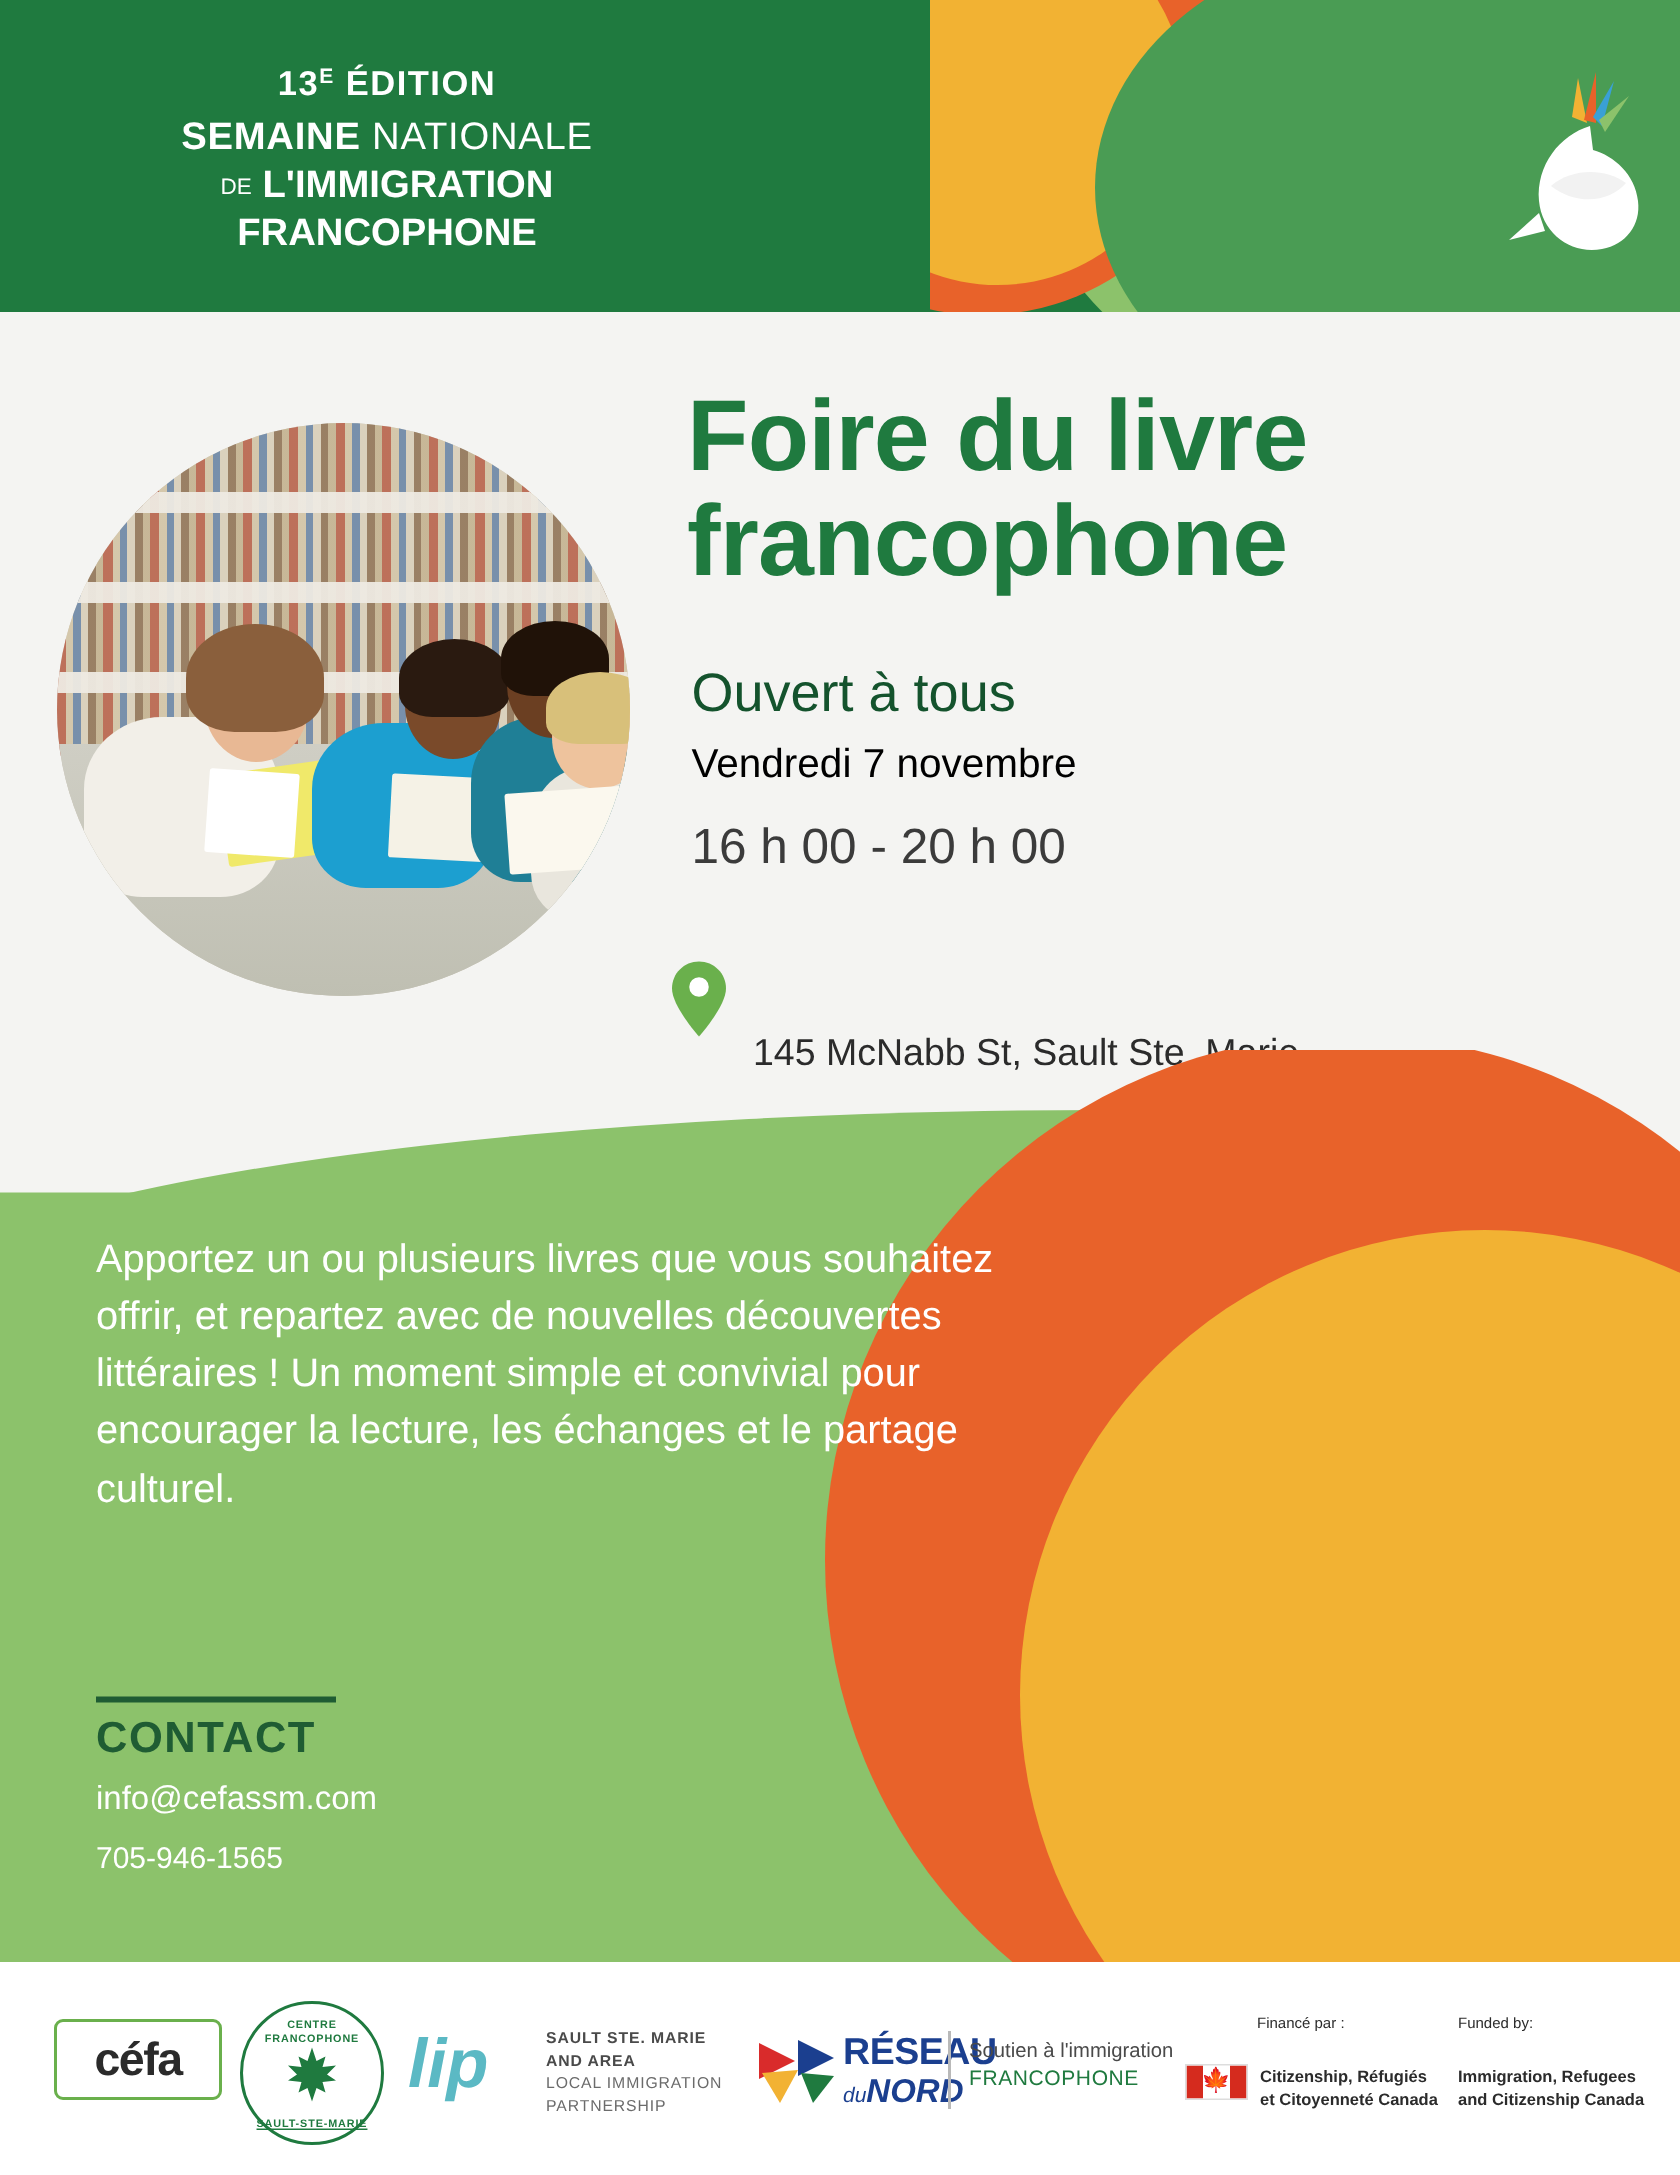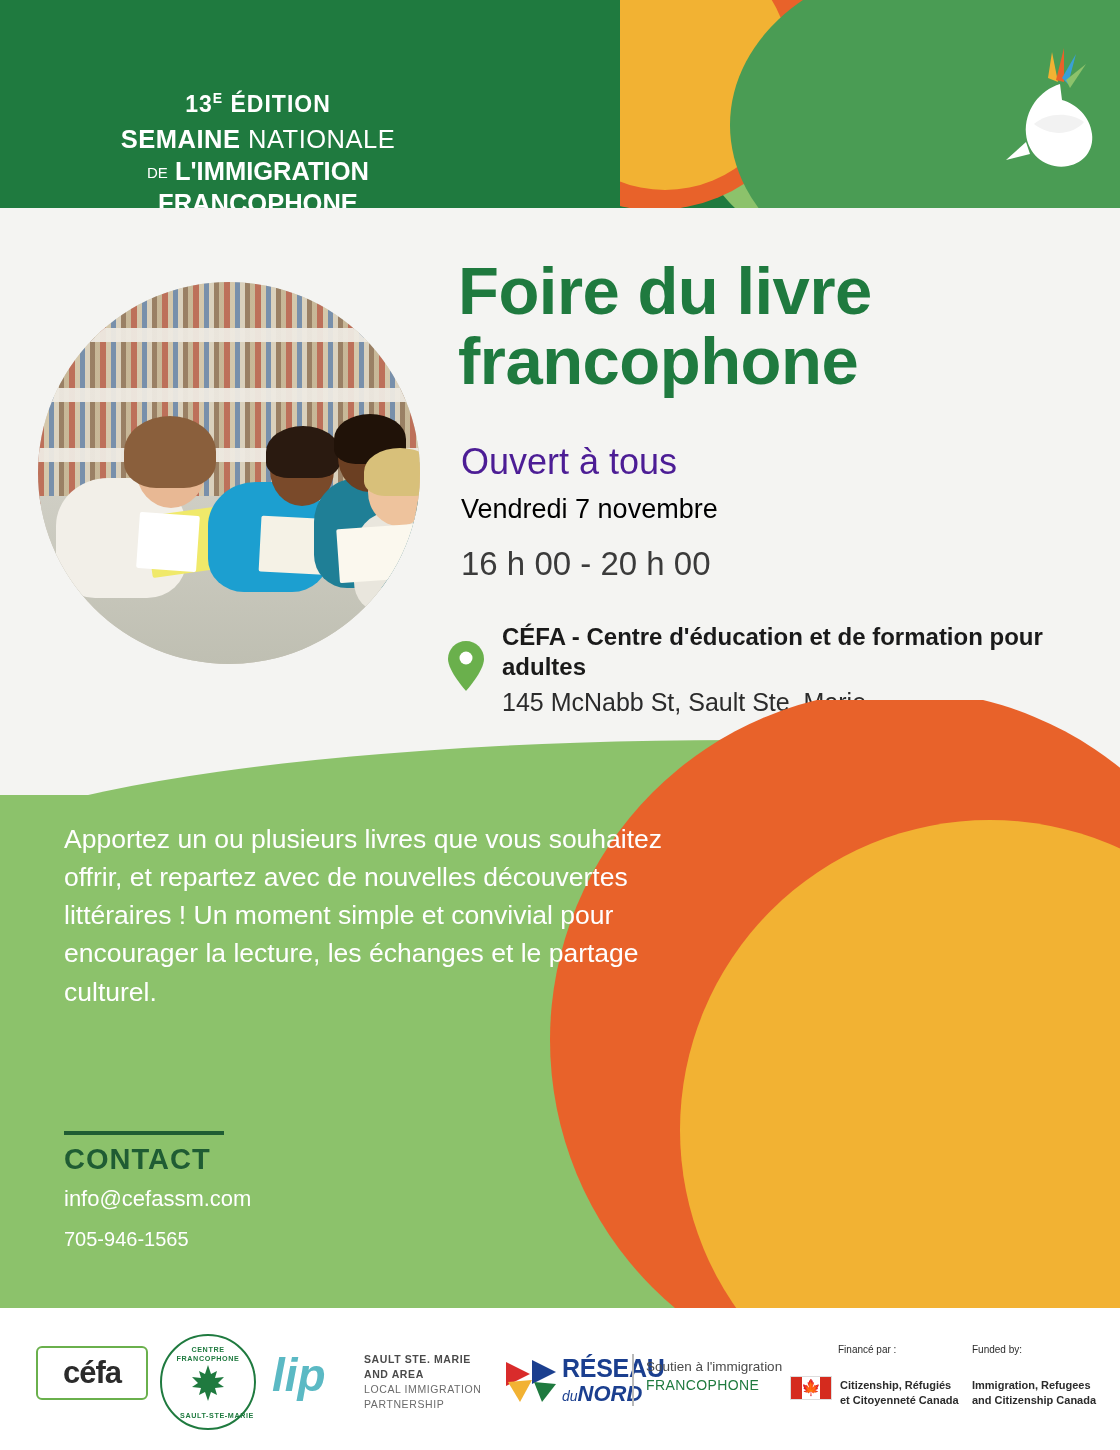--- a/index.html
+++ b/index.html
@@ -55,21 +55,20 @@
   .tb-mask {
     position: absolute; left: 0; top: 0;
     width: 620px; height: 208px;
     background: #1f7a3f;
   }
   .logo-block {
     position: absolute; left: 78px; top: 42px;
     width: 400px;
     color: #ffffff;
     text-align: center;
-    margin-top: 48px;
   }
   .logo-edition {
     font-size: 23px; font-weight: bold; letter-spacing: 1px;
     color: #ffffff; margin-left: -40px;
   }
   .logo-edition sup { font-size: 14px; }
   .logo-line1 {
     font-size: 25.5px; letter-spacing: 0.5px; margin-top: 7px;
     margin-left: -40px;
   }
@@ -125,21 +124,21 @@
   
   .title {
     position: absolute; left: 458px; top: 256px;
     width: 620px;
     font-size: 67px; line-height: 1.04; font-weight: bold;
     color: #1f7a3f;
     letter-spacing: -0.5px;
   }
   .subtitle {
     position: absolute; left: 461px; top: 441px;
-    font-size: 36px; color: #4c1d95; font-weight: normal;
+    font-size: 36px; color: #14532d; font-weight: normal;
   }
   .date {
     position: absolute; left: 461px; top: 494px;
     font-size: 27px; color: #000000; font-weight: normal;
   }
   .time {
     position: absolute; left: 461px; top: 545px;
     font-size: 33px; color: #3b3b3b;
   }
   .pin {
@@ -229,22 +228,22 @@
     width: 96px; height: 96px; border-radius: 50%;
     border: 2.5px solid #1f7a3f;
     display: flex; align-items: center; justify-content: center;
     flex-direction: column;
   }
   .f-cf .ring-top {
     position: absolute; top: 9px; width: 100%; text-align: center;
     font-size: 7.2px; font-weight: bold; color: #1f7a3f; letter-spacing: 0.6px;
   }
   .f-cf .ring-bot {
-    position: absolute; bottom: 8px; width: 100%; text-align: right;
-    font-size: 7.2px; font-weight: bold; color: #1f7a3f; letter-spacing: 0.6px;
+    position: absolute; bottom: 8px; width: 100%; text-align: center;
+    font-size: 7.2px; font-weight: bold; color: #1f7a3f; letter-spacing: 0.6px; text-decoration: underline;
   }
   .f-lip {
     position: absolute; left: 272px; top: 40px;
     font-size: 46px; font-weight: bold; color: #5bb9c4; font-style: italic;
   }
   .f-lip-txt {
     position: absolute; left: 364px; top: 44px;
     font-size: 10.5px; line-height: 1.42; color: #6b6b6b; letter-spacing: 0.6px;
     width: 130px;
   }
@@ -373,21 +372,20 @@
   <div class="subtitle">Ouvert à tous</div>
   <div class="date">Vendredi 7 novembre</div>
   <div class="time">16 h 00 - 20 h 00</div>
 
   <div class="pin">
     <svg width="38" height="52" viewBox="0 0 38 52">
       <path d="M19 1 C9 1 1 9 1 19 C1 31 19 51 19 51 C19 51 37 31 37 19 C37 9 29 1 19 1 Z" fill="#6ab04c"></path>
       <circle cx="19" cy="18" r="6.5" fill="#ffffff"></circle>
     </svg>
   </div>
-  <div class="venue">CÉFA - Centre d'éducation et de formation pour adultes</div>
   <div class="address">145 McNabb St, Sault Ste. Marie</div>
 
   <div class="band">
     <div class="band-green"></div>
     <div class="band-green2"></div>
     <div class="blob-orange"></div>
     <div class="blob-yellow"></div>
   </div>
 
   <div class="body-text">

